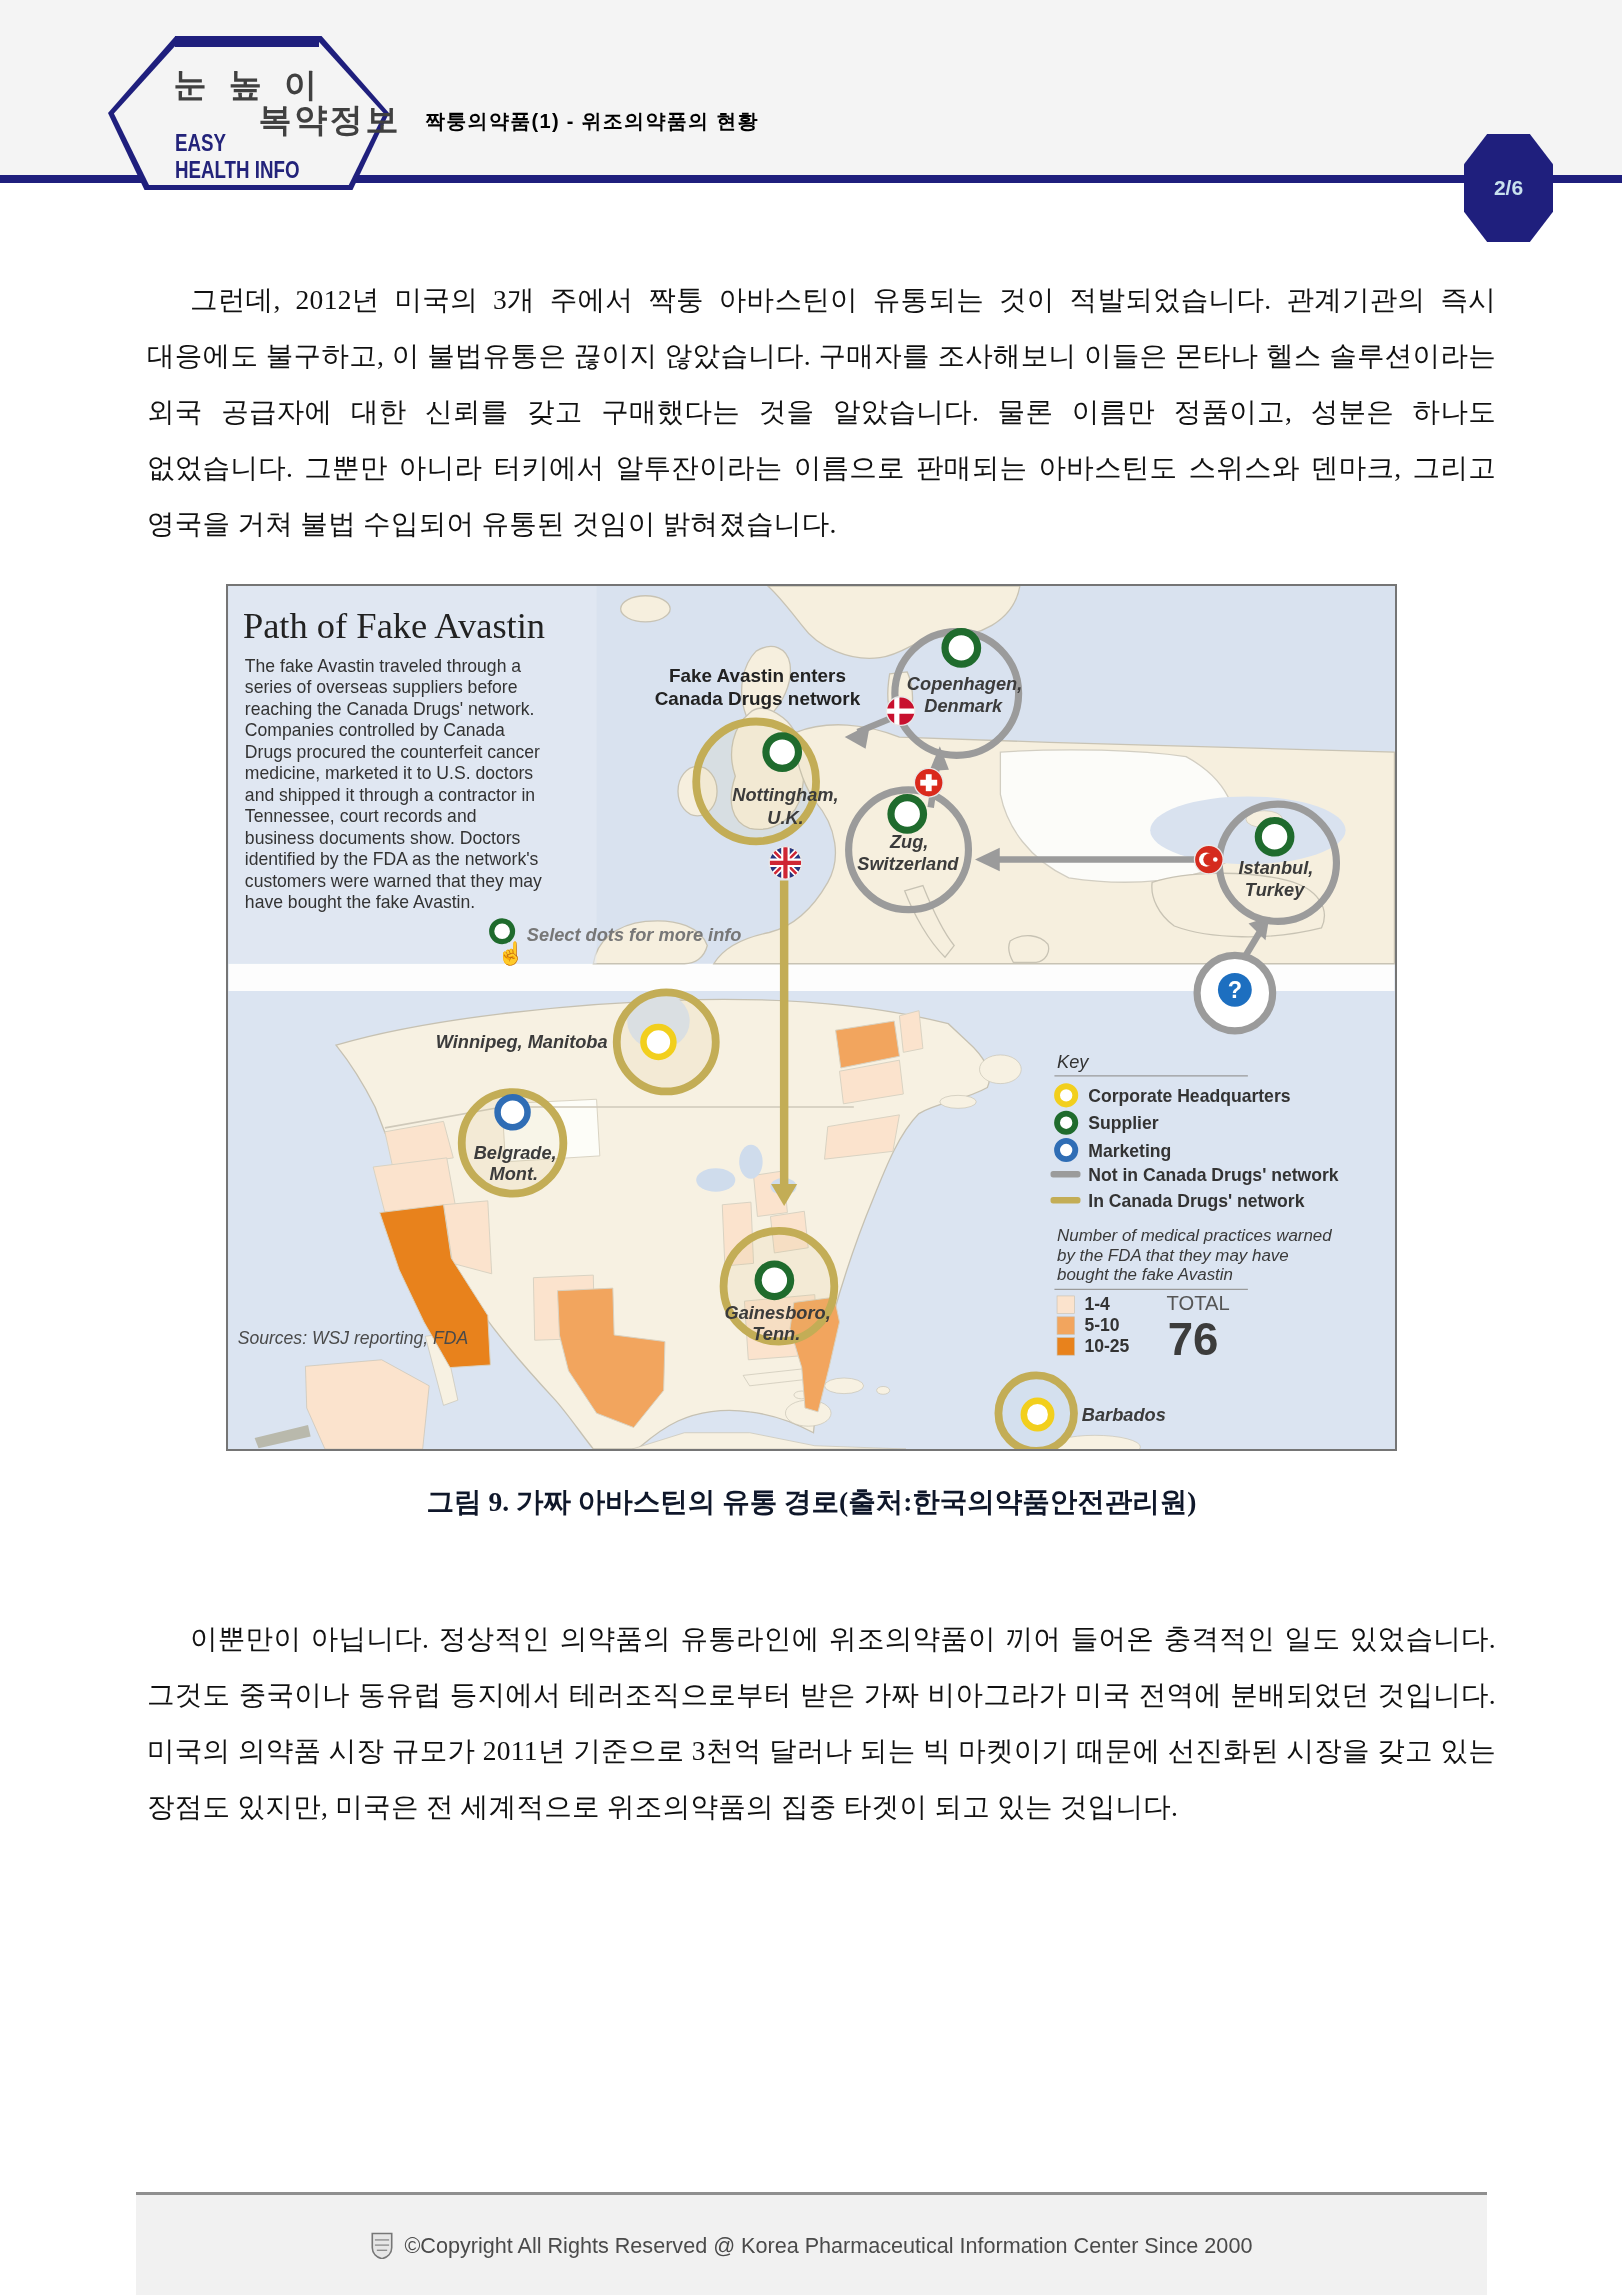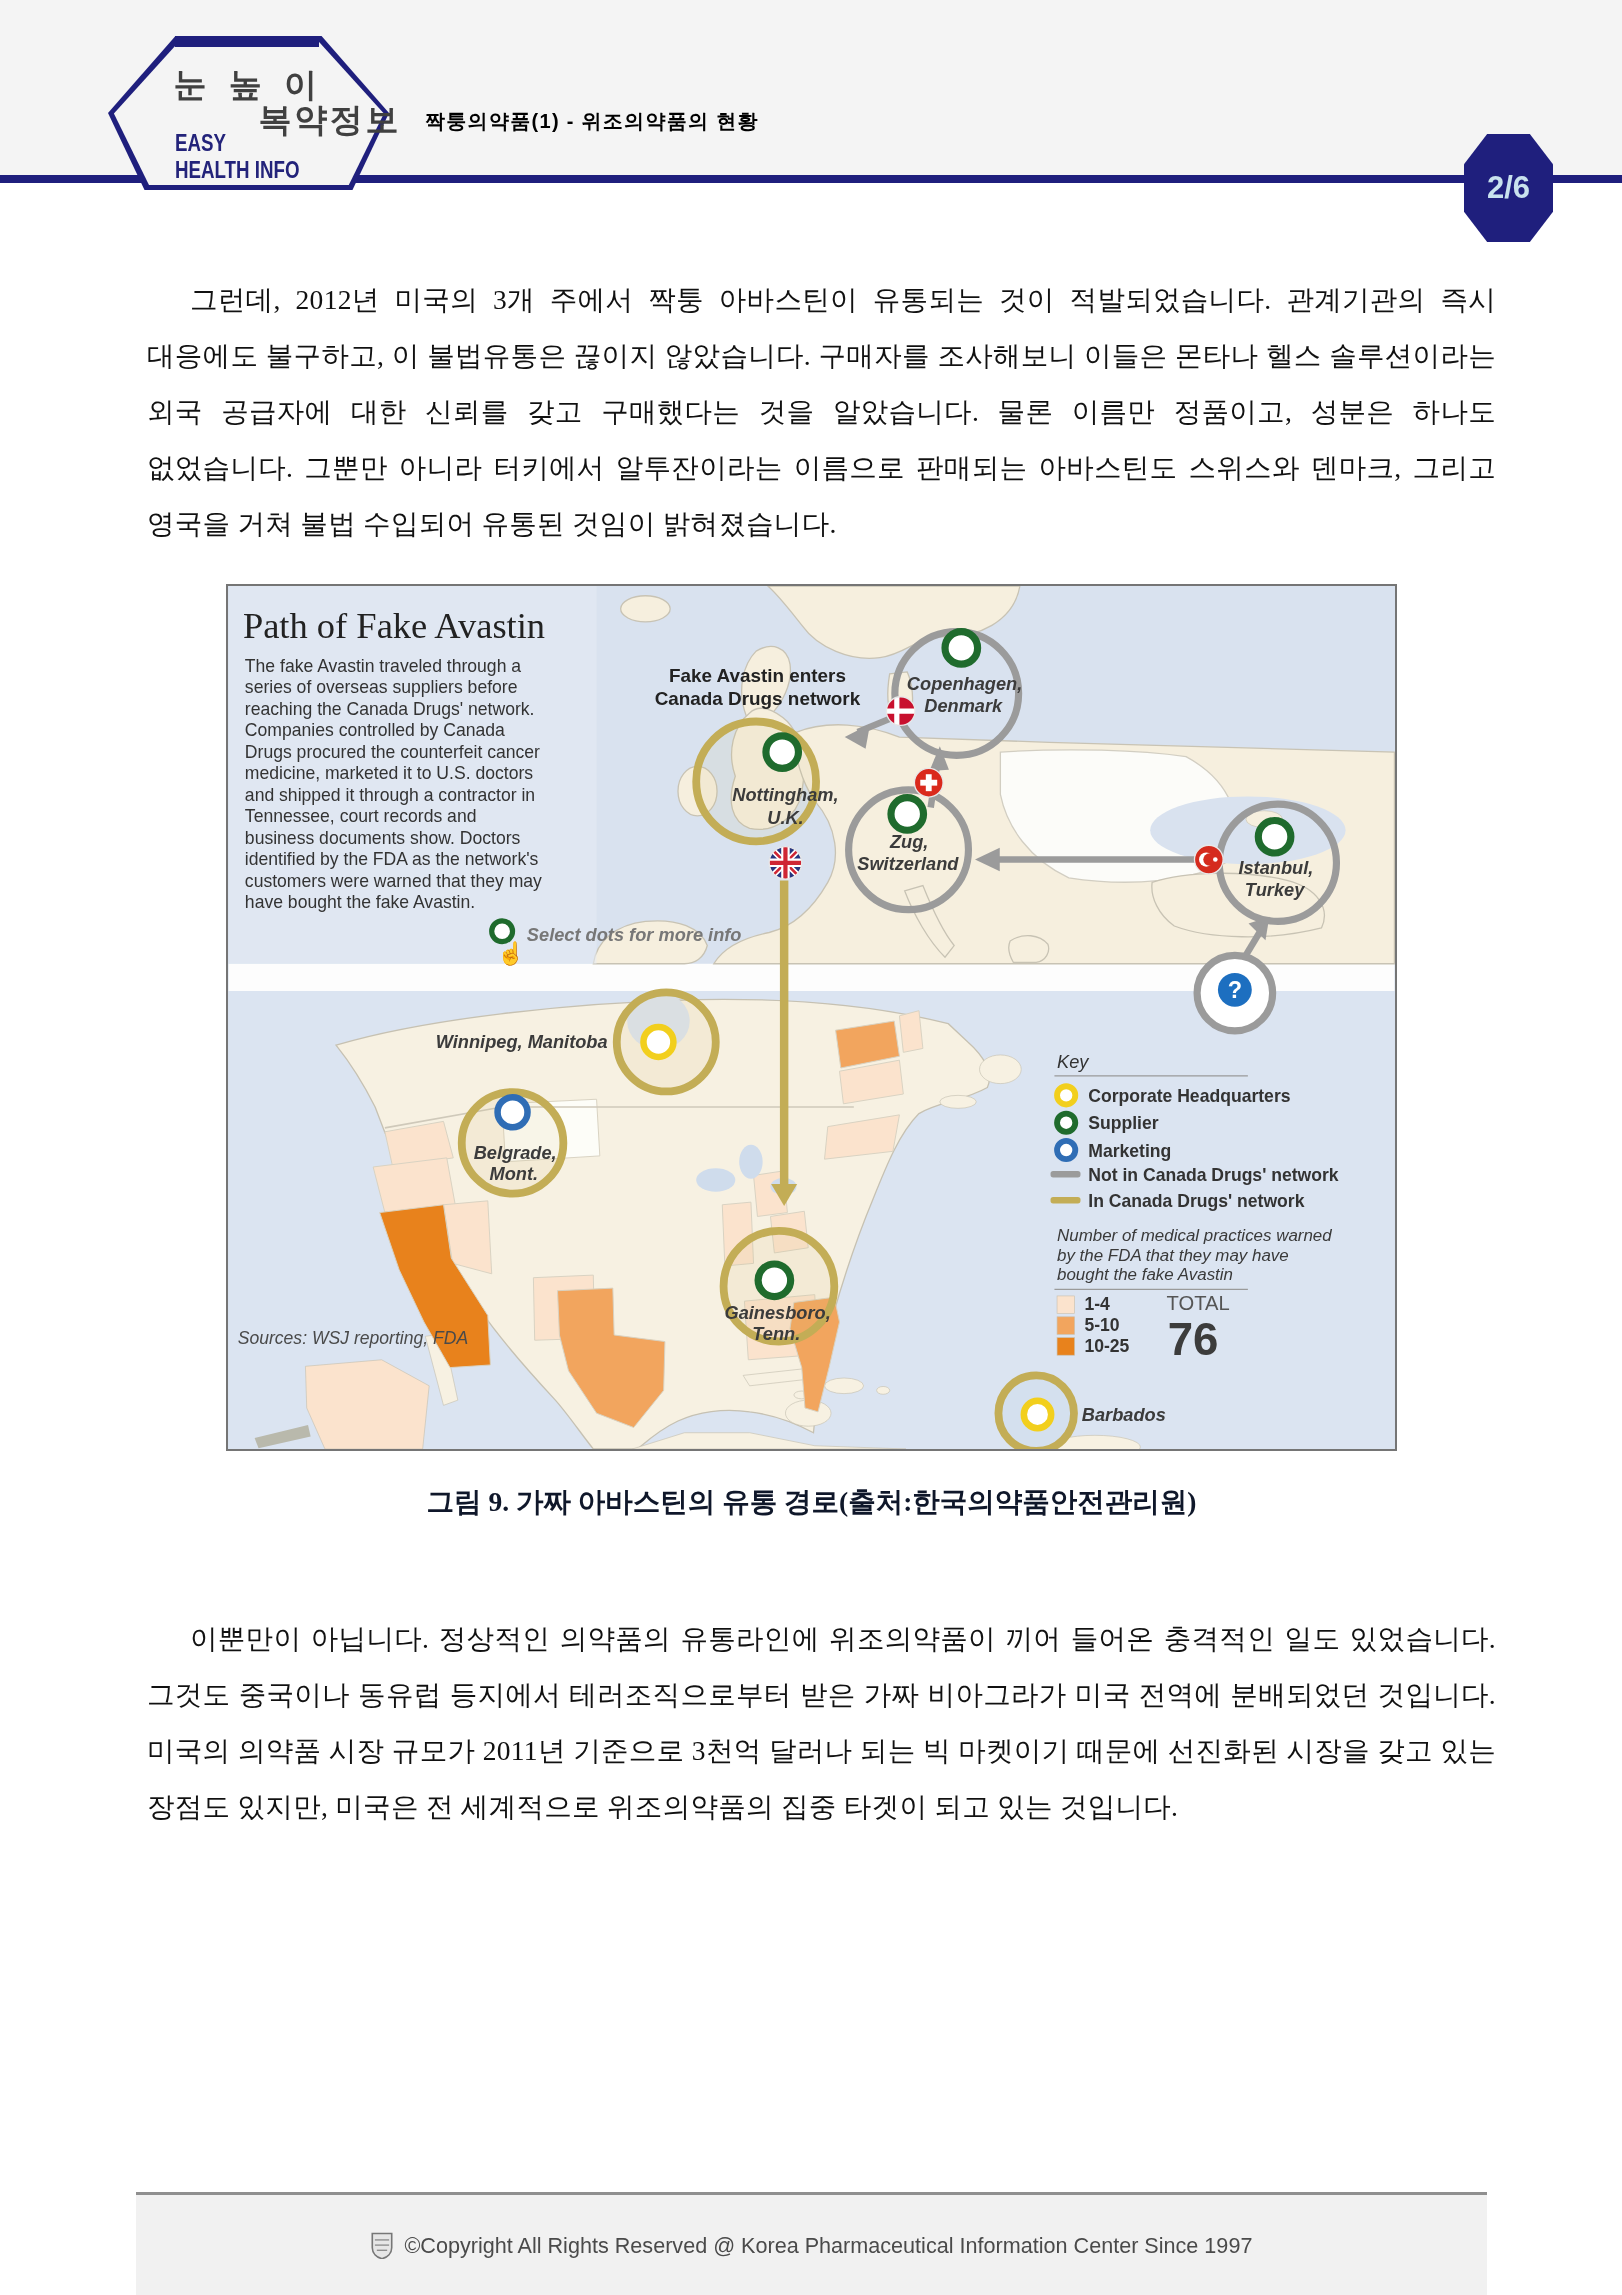--- a/index.html
+++ b/index.html
@@ -19,21 +19,21 @@
     font-family:"Liberation Sans",sans-serif;font-size:33px;letter-spacing:6.5px;}
   .logo-eng{left:67px;color:#23237a;font-weight:bold;
     font-family:"Liberation Sans",sans-serif;font-size:24px;
     transform:scaleX(0.78);transform-origin:left center;white-space:nowrap;}
   .page-title{left:425px;top:108px;font-family:"Liberation Sans",sans-serif;
     font-weight:700;font-size:20px;color:#000;letter-spacing:1.3px;}
   .page-badge{left:1464px;top:134px;width:89px;height:108px;background:#1f1f7d;
     clip-path:polygon(26% 0,74% 0,100% 28%,100% 72%,74% 100%,26% 100%,0 72%,0 28%);
     display:flex;align-items:center;justify-content:center;}
   .page-badge span{color:#c9e2ee;font-family:"Liberation Sans",sans-serif;
-    font-weight:bold;font-size:31px;}
+    font-weight:bold;font-size:21px;}
   
   .para{left:147px;width:1349px;font-size:27.5px;line-height:56px;
     text-align:justify;text-indent:43px;letter-spacing:0.3px;word-break:keep-all;}
   .p1{top:272px;}
   .p2{top:1611px;}
   .figure-caption{left:0;top:1484px;width:1623px;text-align:center;
     font-weight:bold;font-size:27.5px;color:#0f172a;}
   
   .map-frame{left:226px;top:584px;width:1167px;height:863px;
     border:2px solid #757575;background:#d9e2ef;}
@@ -291,15 +291,15 @@
 
 <div class="abs para p2">이뿐만이 아닙니다. 정상적인 의약품의 유통라인에 위조의약품이 끼어 들어온 충격적인 일도 있었습니다. 그것도 중국이나 동유럽 등지에서 테러조직으로부터 받은 가짜 비아그라가 미국 전역에 분배되었던 것입니다. 미국의 의약품 시장 규모가 2011년 기준으로 3천억 달러나 되는 빅 마켓이기 때문에 선진화된 시장을 갖고 있는 장점도 있지만, 미국은 전 세계적으로 위조의약품의 집중 타겟이 되고 있는 것입니다.</div>
 
 <div class="abs footer-box">
   <svg width="22" height="27.5" viewBox="0 0 34 42">
     <path d="M2,2 L32,2 L32,24 C32,33 25,39 17,41 C9,39 2,33 2,24 Z" fill="#e6e6e6" stroke="#777" stroke-width="2.5"></path>
     <line x1="6" y1="12" x2="28" y2="12" stroke="#888" stroke-width="2"></line>
     <line x1="6" y1="20" x2="28" y2="20" stroke="#888" stroke-width="2"></line>
     <line x1="9" y1="28" x2="25" y2="28" stroke="#888" stroke-width="2"></line>
   </svg>
-  <span class="footer-text">©Copyright All Rights Reserved @ Korea Pharmaceutical Information Center Since 1997</span>
+  <span class="footer-text">©Copyright All Rights Reserved @ Korea Pharmaceutical Information Center Since 2000</span>
 </div>
 
 
 </body></html>

